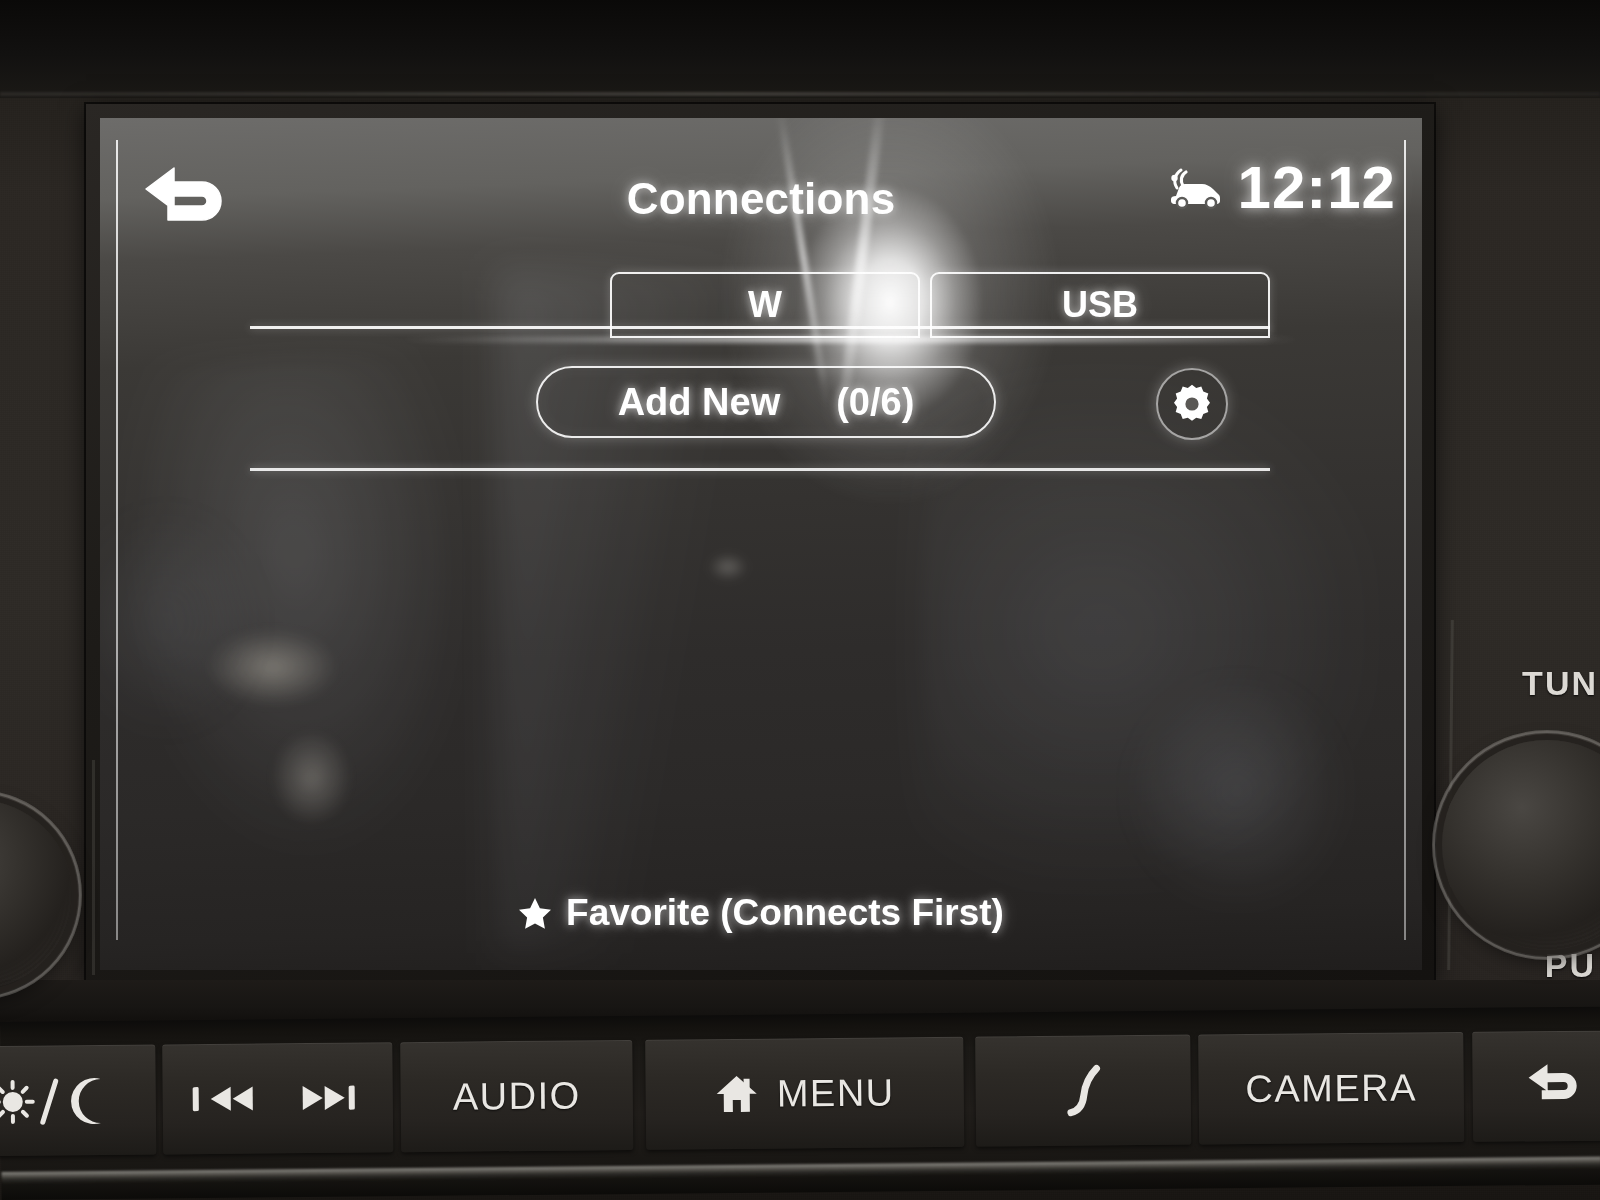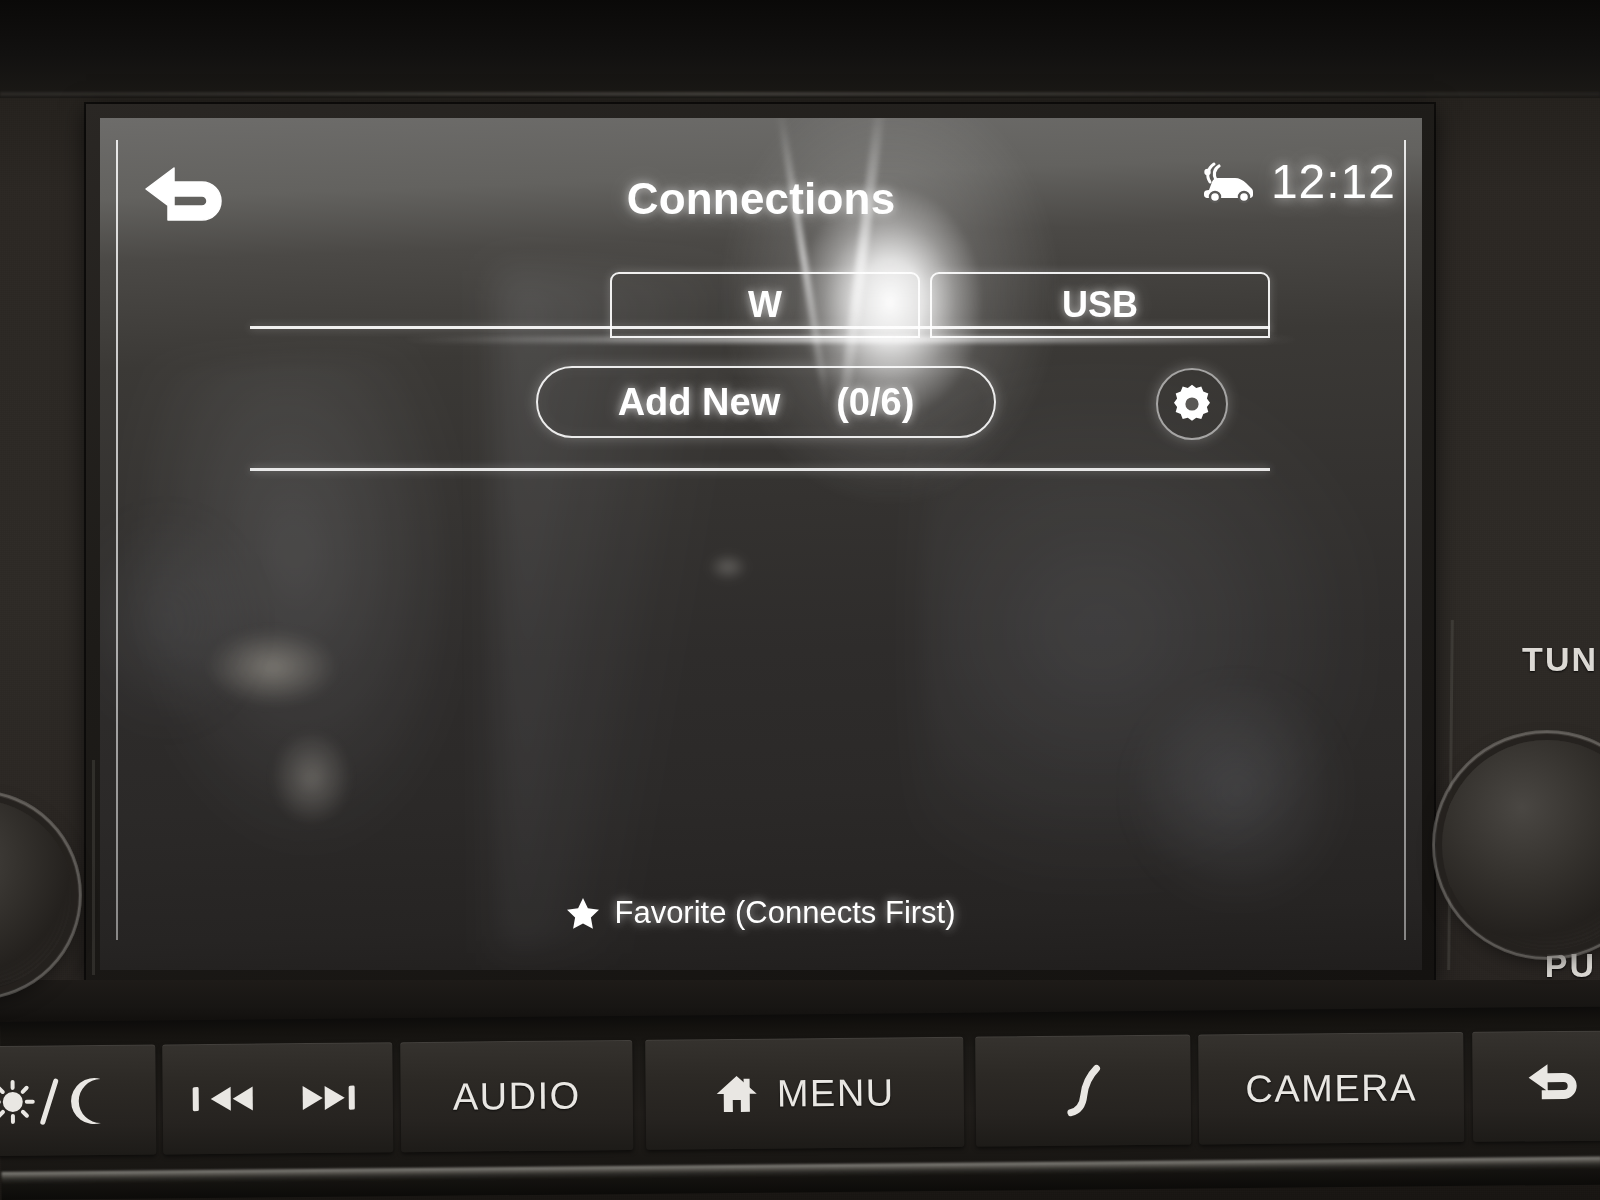--- a/index.html
+++ b/index.html
@@ -95,21 +95,21 @@
 
   
   .hdr { position:absolute; left:0; top:30px; width:100%; height:92px; }
   .back-btn { position:absolute; left:42px; top:12px; width:96px; height:72px;
     display:flex; align-items:center; justify-content:center; }
   .hdr-title { position:absolute; left:0; right:0; top:26px; text-align:center;
     font-size:44px; font-weight:600; letter-spacing:.2px;
     text-shadow:0 0 10px rgba(255,255,255,.55), 0 0 22px rgba(255,255,255,.25); }
   .hdr-right { position:absolute; right:26px; top:10px; display:flex; align-items:center; gap:16px; }
   .car-icon { width:54px; height:44px; }
-  .clock { font-size:48px; font-weight:400; letter-spacing:1px; line-height:1;
+  .clock { font-size:60px; font-weight:700; letter-spacing:1px; line-height:1;
     text-shadow:0 0 12px rgba(255,255,255,.6), 0 0 26px rgba(255,255,255,.3); }
 
   
   .tabs { position:absolute; left:150px; top:142px; width:1020px; height:78px; }
   .tab {
     position:absolute; bottom:0; height:66px;
     display:flex; align-items:center; justify-content:center;
     font-size:36px; font-weight:600; color:#fff;
     text-shadow:0 0 9px rgba(255,255,255,.6), 0 0 20px rgba(255,255,255,.28);
   }
@@ -164,21 +164,21 @@
   }
 
   
   .device-list { position:absolute; left:150px; top:360px; width:1020px; height:400px; }
 
   
   .legend {
     position:absolute; left:0; top:770px; width:100%; height:50px;
     display:flex; align-items:center; justify-content:center; gap:14px;
   }
-  .legend-text { font-size:31px; font-weight:400;
+  .legend-text { font-size:37px; font-weight:700;
     text-shadow:0 0 8px rgba(255,255,255,.55), 0 0 18px rgba(255,255,255,.25); }
 
   
   .keypanel {
     position:absolute; left:0; top:1022px; width:1600px; height:178px;
     background:linear-gradient(180deg, #0d0c0b 0%, #14120f 7%, #1b1916 20%, #201d1a 55%, #171512 88%, #0c0b09 100%);
     transform:rotate(-0.55deg); transform-origin:left top;
   }
   .key {
     position:absolute; top:24px; height:110px;
@@ -207,21 +207,21 @@
   .knob-right { right:-52px; top:740px; width:210px; height:210px; }
   .knob-left  { left:-118px; top:800px; width:190px; height:190px; }
   .knob-ring {
     position:absolute; border-radius:50%; border:3px solid rgba(170,167,160,.35);
   }
   .knob-right .knob-ring { inset:-10px; }
   .knob-left  .knob-ring { inset:-10px; }
 
   .side-label { position:absolute; color:#dcd9d4; font-size:34px; font-weight:700;
     letter-spacing:2px; text-shadow:0 1px 2px rgba(0,0,0,.8); }
-  .lbl-tune { right:2px; top:640px; }
+  .lbl-tune { right:2px; top:664px; }
   .lbl-push { right:4px; top:946px; }
 
   .panel-seam { position:absolute; background:rgba(125,122,116,.22); }
   .seam-right { right:148px; top:620px; width:3px; height:350px; transform:rotate(.6deg); }
   .seam-left  { left:92px;  top:760px; width:3px; height:215px; }
 
   
   .hood { position:absolute; left:0; top:0; width:1600px; height:98px;
     background:linear-gradient(180deg, #0a0908 0%, #121110 55%, #1b1916 100%); }
   .hood-edge { position:absolute; left:0; top:92px; width:1600px; height:4px;

